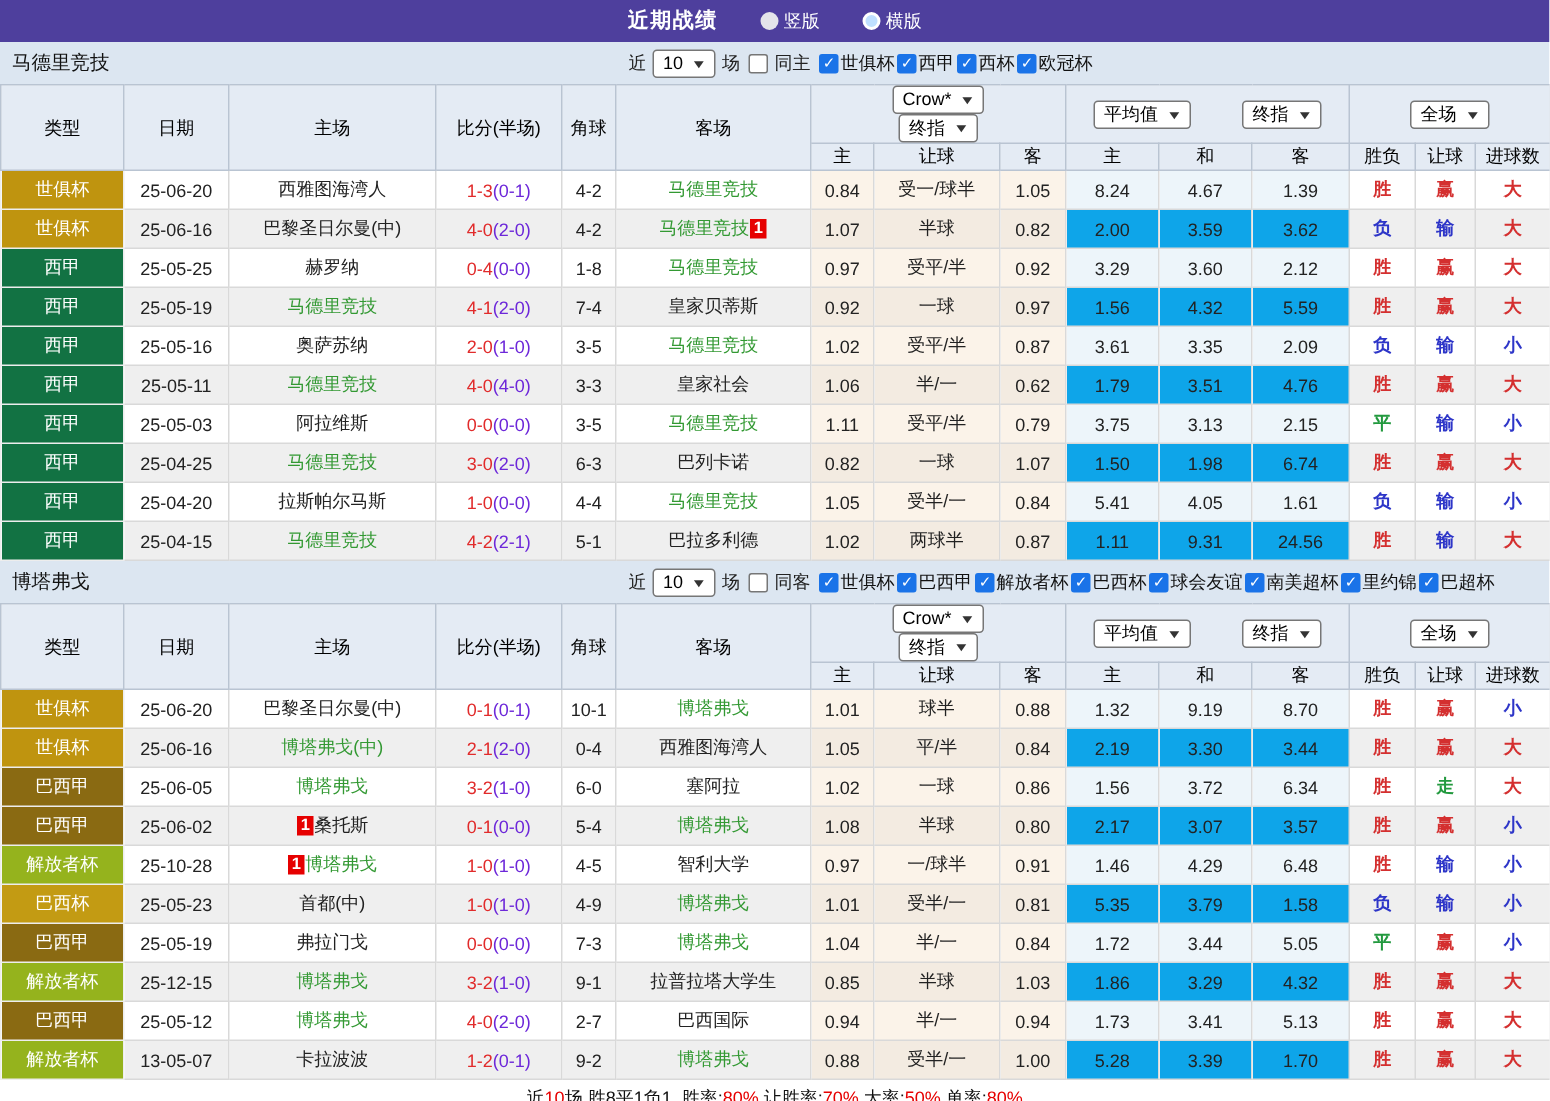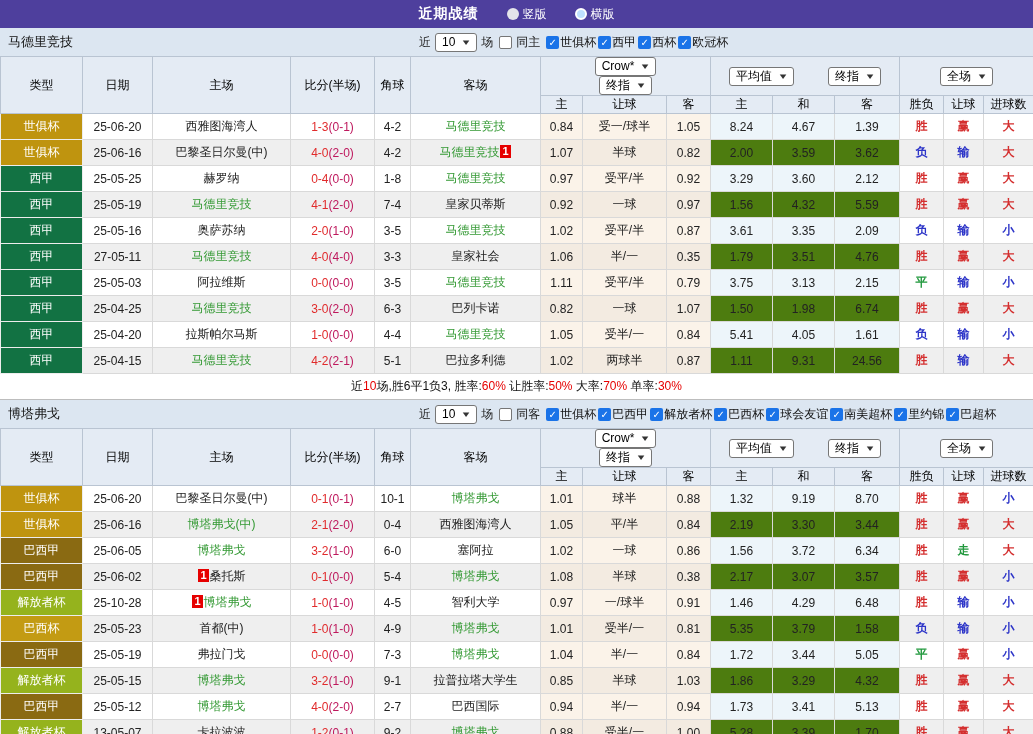--- a/index.html
+++ b/index.html
@@ -32,24 +32,24 @@
   thead th{background:#e4ebf4;border:1px solid #b9c4d2;font-weight:normal;font-size:12px;color:#000;padding:0;}
   thead tr.selrow th{height:22px;}
   thead tr.subrow th{height:17px;}
   .sel-cell .select{margin:0 17px;}
   tbody td{border:1px solid #d9d9d9;text-align:center;height:25px;padding:0;font-size:12px;background:#fff;overflow:hidden;white-space:nowrap;}
   tbody tr.alt td{background:#efefef;}
   td.league{color:#fff;border-color:#ededed;font-size:12px;}
   td.crow{background:#fbf3e9;}
   tr.alt td.crow{background:#f3ebe1;}
   td.avg{background:#edf5fa;}
-  tr.alt td.avg{background:#4d7c0f;margin-top:17px;}
+  tr.alt td.avg{background:#0ea5e9;margin-top:17px;}
   td.res{font-weight:bold;}
   .score-full{color:#e12b2b;}
-  .score-half{color:#be185d;}
+  .score-half{color:#6d28d9;}
   .team-green{color:#339933;}
   .badge1{display:inline-block;background:#e60000;color:#fff;font-size:11px;line-height:13px;padding:0 2px;font-weight:bold;margin:0 1px;vertical-align:1px;}
 
   
   .summary{height:25px;display:flex;align-items:center;justify-content:center;background:#fff;border-bottom:1px solid #bdbdbd;font-size:12px;color:#111;}
   .summary span{white-space:pre;}
 </style>
 </head>
 <body>
 
@@ -242,28 +242,28 @@
     <td class="crow">0.87</td>
     <td class="avg">3.61</td>
     <td class="avg">3.35</td>
     <td class="avg">2.09</td>
     <td class="res" style="color: rgb(45, 53, 200);">负</td>
     <td class="res" style="color: rgb(45, 53, 200);">输</td>
     <td class="res" style="color: rgb(45, 53, 200);">小</td>
   </tr>
           <tr class="alt">
     <td class="league" style="background: rgb(18, 114, 67);">西甲</td>
-    <td>27-05-11</td>
+    <td>25-05-11</td>
     <td><span class="team-green">马德里竞技</span></td>
     <td><span class="score-full">4-0</span><span class="score-half">(4-0)</span></td>
     <td>3-3</td>
     <td><span>皇家社会</span></td>
     <td class="crow">1.06</td>
     <td class="crow">半/一</td>
-    <td class="crow">0.35</td>
+    <td class="crow">0.62</td>
     <td class="avg">1.79</td>
     <td class="avg">3.51</td>
     <td class="avg">4.76</td>
     <td class="res" style="color: rgb(212, 47, 47);">胜</td>
     <td class="res" style="color: rgb(212, 47, 47);">赢</td>
     <td class="res" style="color: rgb(212, 47, 47);">大</td>
   </tr>
           <tr>
     <td class="league" style="background: rgb(18, 114, 67);">西甲</td>
     <td>25-05-03</td>
@@ -327,23 +327,20 @@
     <td class="crow">0.87</td>
     <td class="avg">1.11</td>
     <td class="avg">9.31</td>
     <td class="avg">24.56</td>
     <td class="res" style="color: rgb(212, 47, 47);">胜</td>
     <td class="res" style="color: rgb(45, 53, 200);">输</td>
     <td class="res" style="color: rgb(212, 47, 47);">大</td>
   </tr>
         </tbody>
     </table>
-    <div class="summary">
-        <span><span>近</span><span style="color: rgb(230, 0, 0);">10</span><span>场,胜6平1负3, 胜率:</span><span style="color: rgb(230, 0, 0);">60%</span><span> 让胜率:</span><span style="color: rgb(230, 0, 0);">50%</span><span> 大率:</span><span style="color: rgb(230, 0, 0);">70%</span><span> 单率:</span><span style="color: rgb(230, 0, 0);">30%</span></span>
-      </div>
   </section>
 
   <section class="section">
     <div class="filterbar">
       <span class="team-name">博塔弗戈</span>
       <span class="filter-center">
         <span>近</span>
         <span class="select">
             <span class="sel-txt">10</span>
             <span class="arw">▼</span>
@@ -507,21 +504,21 @@
   </tr>
           <tr class="alt">
     <td class="league" style="background: rgb(138, 106, 18);">巴西甲</td>
     <td>25-06-02</td>
     <td><span class="badge1">1</span><span>桑托斯</span></td>
     <td><span class="score-full">0-1</span><span class="score-half">(0-0)</span></td>
     <td>5-4</td>
     <td><span class="team-green">博塔弗戈</span></td>
     <td class="crow">1.08</td>
     <td class="crow">半球</td>
-    <td class="crow">0.38</td>
+    <td class="crow">0.80</td>
     <td class="avg">2.17</td>
     <td class="avg">3.07</td>
     <td class="avg">3.57</td>
     <td class="res" style="color: rgb(212, 47, 47);">胜</td>
     <td class="res" style="color: rgb(212, 47, 47);">赢</td>
     <td class="res" style="color: rgb(45, 53, 200);">小</td>
   </tr>
           <tr>
     <td class="league" style="background: rgb(149, 179, 29);">解放者杯</td>
     <td>25-10-28</td>
@@ -568,21 +565,21 @@
     <td class="crow">0.84</td>
     <td class="avg">1.72</td>
     <td class="avg">3.44</td>
     <td class="avg">5.05</td>
     <td class="res" style="color: rgb(34, 153, 62);">平</td>
     <td class="res" style="color: rgb(212, 47, 47);">赢</td>
     <td class="res" style="color: rgb(45, 53, 200);">小</td>
   </tr>
           <tr class="alt">
     <td class="league" style="background: rgb(149, 179, 29);">解放者杯</td>
-    <td>25-05-15</td>
+    <td>25-12-15</td>
     <td><span class="team-green">博塔弗戈</span></td>
     <td><span class="score-full">3-2</span><span class="score-half">(1-0)</span></td>
     <td>9-1</td>
     <td><span>拉普拉塔大学生</span></td>
     <td class="crow">0.85</td>
     <td class="crow">半球</td>
     <td class="crow">1.03</td>
     <td class="avg">1.86</td>
     <td class="avg">3.29</td>
     <td class="avg">4.32</td>

